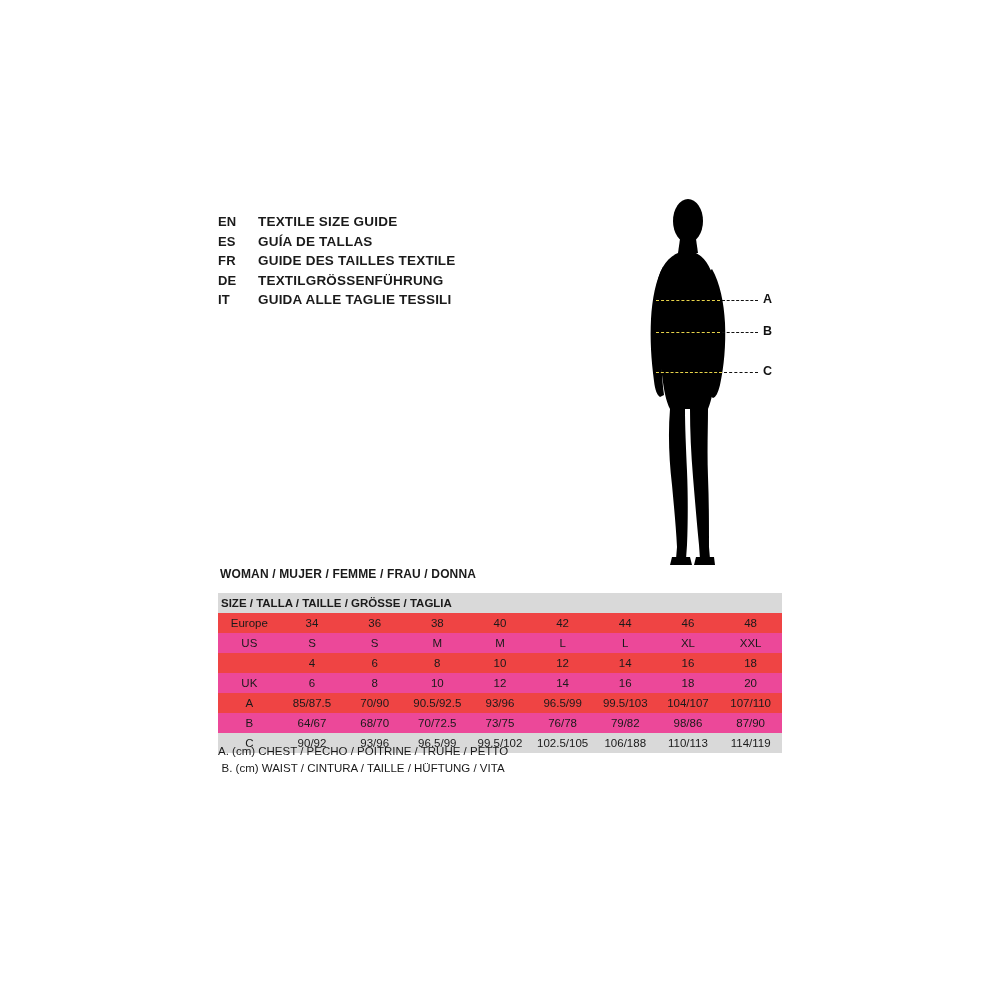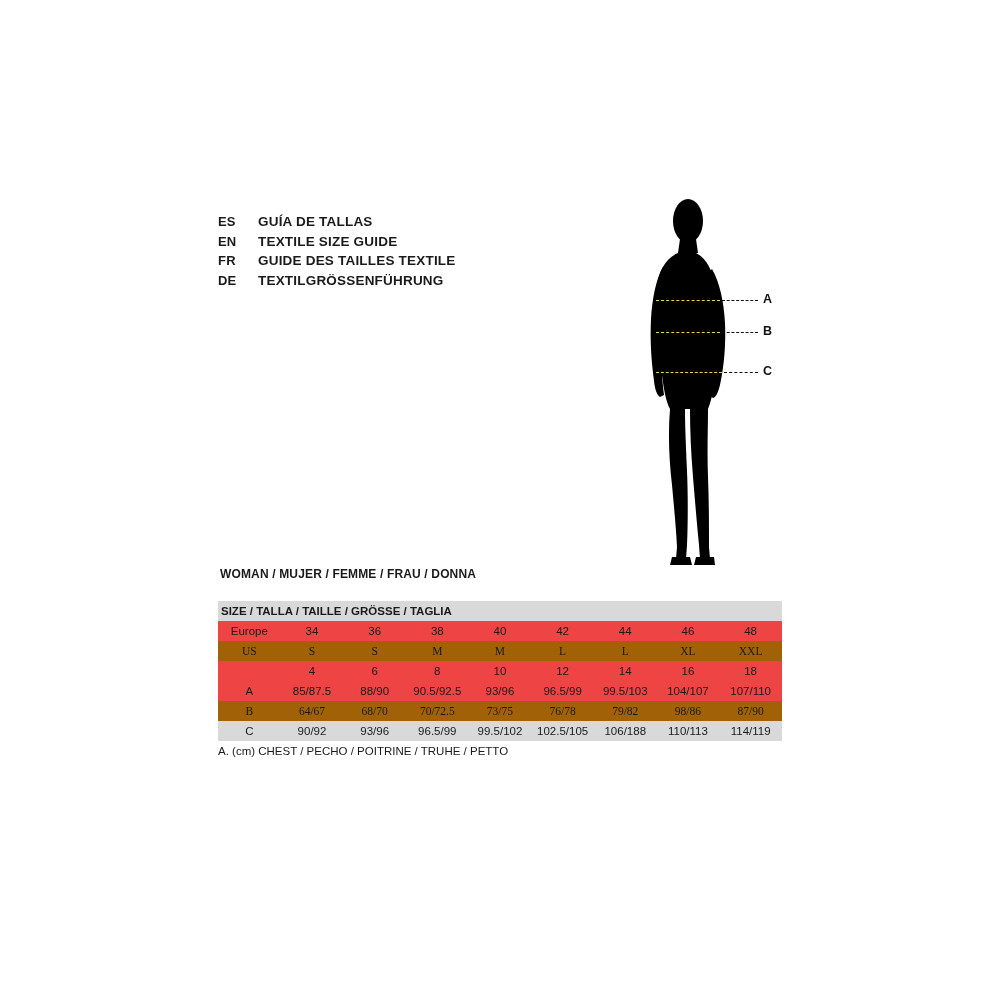--- a/index.html
+++ b/index.html
@@ -73,37 +73,37 @@
     position: absolute;
     left: 218px;
     top: 565px;
     width: 564px;
   }
   .section-head {
     font-size: 12px;
     font-weight: bold;
     letter-spacing: 0.15px;
     color: #1a1a1a;
-    padding: 2px 2px 20px 2px;
+    padding: 2px 2px 12px 2px;
   }
   table.size-table {
     border-collapse: collapse;
     width: 564px;
     table-layout: fixed;
   }
   table.size-table td, table.size-table th {
     font-size: 11.5px;
     color: #1a1a1a;
     padding: 2px 3px;
     height: 16px;
     text-align: center;
     font-weight: normal;
   }
   .row-band-grey { background: #d9d9d9; }
-  .row-band-light { background: #a16207; font-family: Liberation Serif, serif; }
+  .row-band-light { background: #ec4899; }
   .row-band-white { background: #ef4444; }
   td.rowhead {
     text-align: left;
     padding-left: 4px;
     width: 62px;
   }
   tr.header-row td {
     text-align: left;
     font-weight: bold;
     font-size: 11.5px;
@@ -121,34 +121,38 @@
     line-height: 16.5px;
     white-space: nowrap;
     text-align: center;
   }
 </style>
 </head>
 <body>
 
 <div id="lang-block">
   <div class="lang-row">
+    <span class="lang-code">EN</span>
+    <span class="lang-title">TEXTILE SIZE GUIDE</span>
+  </div>
+  <div class="lang-row">
     <span class="lang-code">ES</span>
     <span class="lang-title">GUÍA DE TALLAS</span>
   </div>
   <div class="lang-row">
-    <span class="lang-code">EN</span>
-    <span class="lang-title">TEXTILE SIZE GUIDE</span>
-  </div>
-  <div class="lang-row">
     <span class="lang-code">FR</span>
     <span class="lang-title">GUIDE DES TAILLES TEXTILE</span>
   </div>
   <div class="lang-row">
     <span class="lang-code">DE</span>
     <span class="lang-title">TEXTILGRÖSSENFÜHRUNG</span>
+  </div>
+  <div class="lang-row">
+    <span class="lang-code">IT</span>
+    <span class="lang-title">GUIDA ALLE TAGLIE TESSILI</span>
   </div>
 </div>
 
 <div id="figure-area">
   <svg id="figure-svg" width="180" height="385" viewBox="0 0 180 385">
 
     <ellipse cx="58" cy="26" rx="15" ry="22" fill="#000000"></ellipse>
 
     <path d="M50 44 L66 44 L68 58 L48 58 Z" fill="#000000"></path>
 
@@ -234,25 +238,36 @@
         <td>4</td>
         <td>6</td>
         <td>8</td>
         <td>10</td>
         <td>12</td>
         <td>14</td>
         <td>16</td>
         <td>18</td>
       </tr>
 
+      <tr class="row-band-light">
+        <td class="rowhead">UK</td>
+        <td>6</td>
+        <td>8</td>
+        <td>10</td>
+        <td>12</td>
+        <td>14</td>
+        <td>16</td>
+        <td>18</td>
+        <td>20</td>
+      </tr>
 
       <tr class="row-band-white">
         <td class="rowhead">A</td>
         <td>85/87.5</td>
-        <td>88/90</td>
+        <td>70/90</td>
         <td>90.5/92.5</td>
         <td>93/96</td>
         <td>96.5/99</td>
         <td>99.5/103</td>
         <td>104/107</td>
         <td>107/110</td>
       </tr>
 
       <tr class="row-band-light">
         <td class="rowhead">B</td>
@@ -276,13 +291,14 @@
         <td>106/188</td>
         <td>110/113</td>
         <td>114/119</td>
       </tr>
     </tbody>
   </table>
 </div>
 
 <div id="legend">
   <div class="legend-row">A. (cm) CHEST / PECHO / POITRINE / TRUHE / PETTO</div>
+  <div class="legend-row">B. (cm) WAIST / CINTURA / TAILLE / HÜFTUNG / VITA</div>
 </div>
 
 </body></html>

